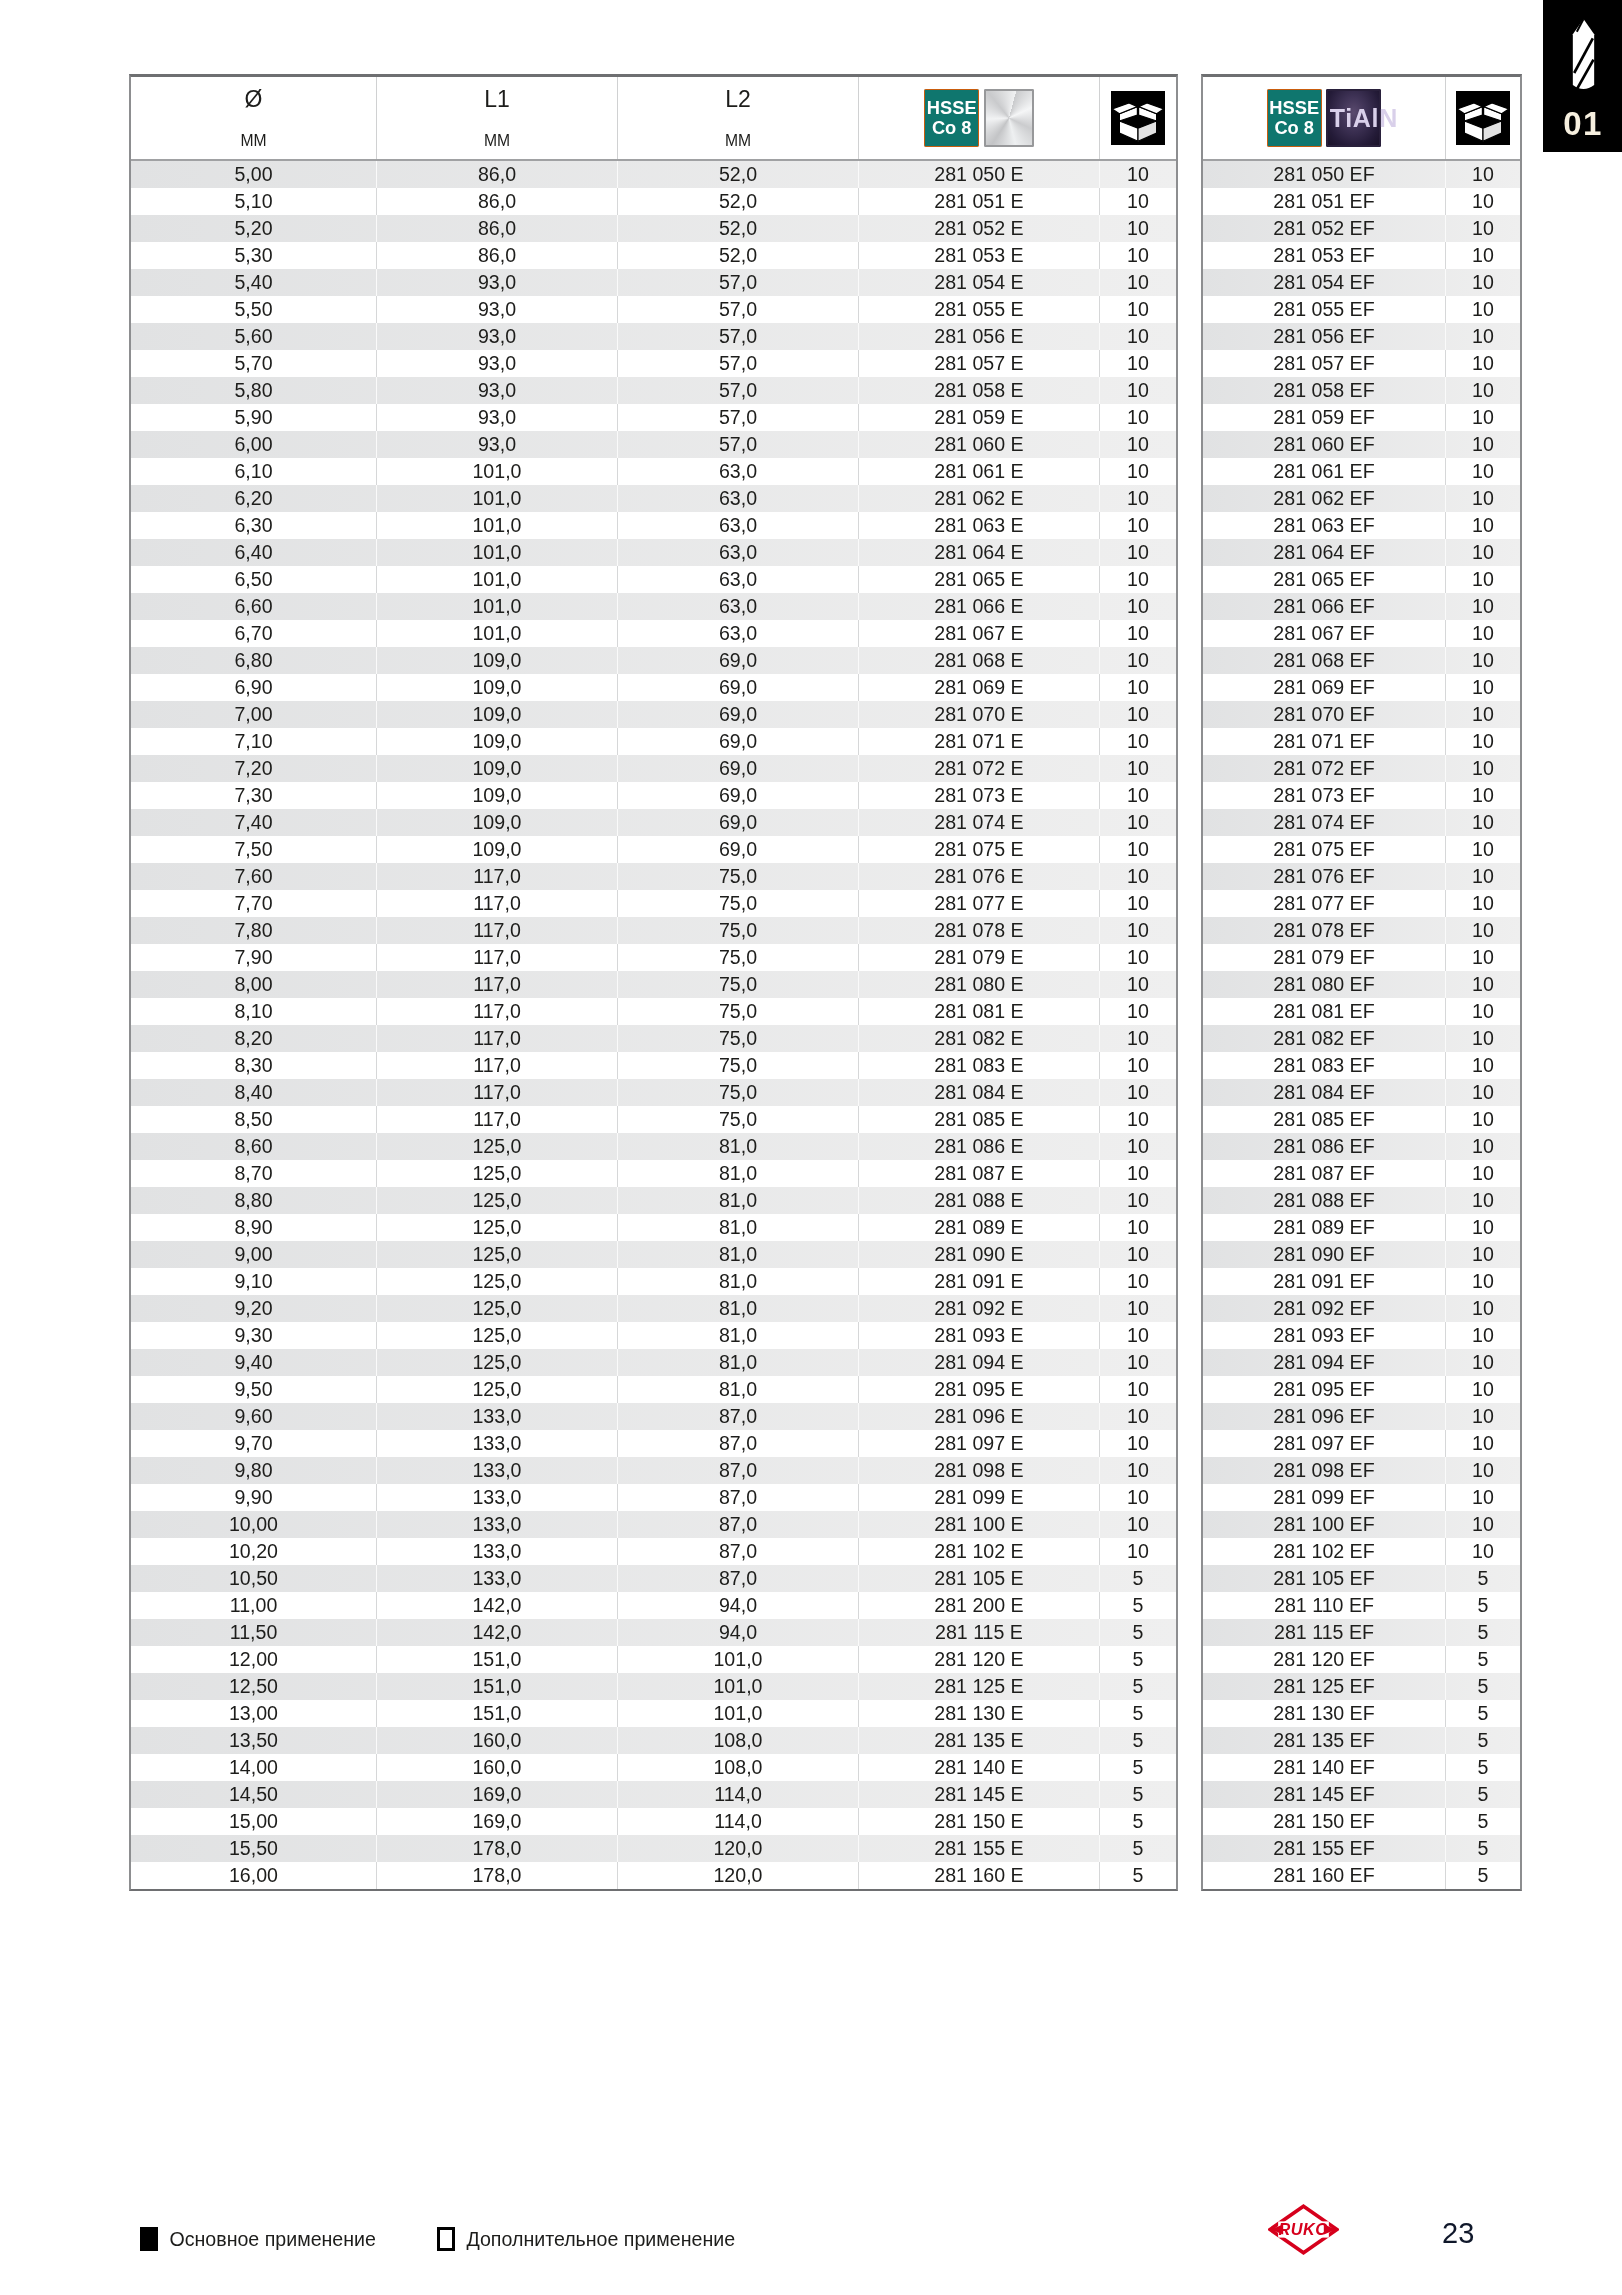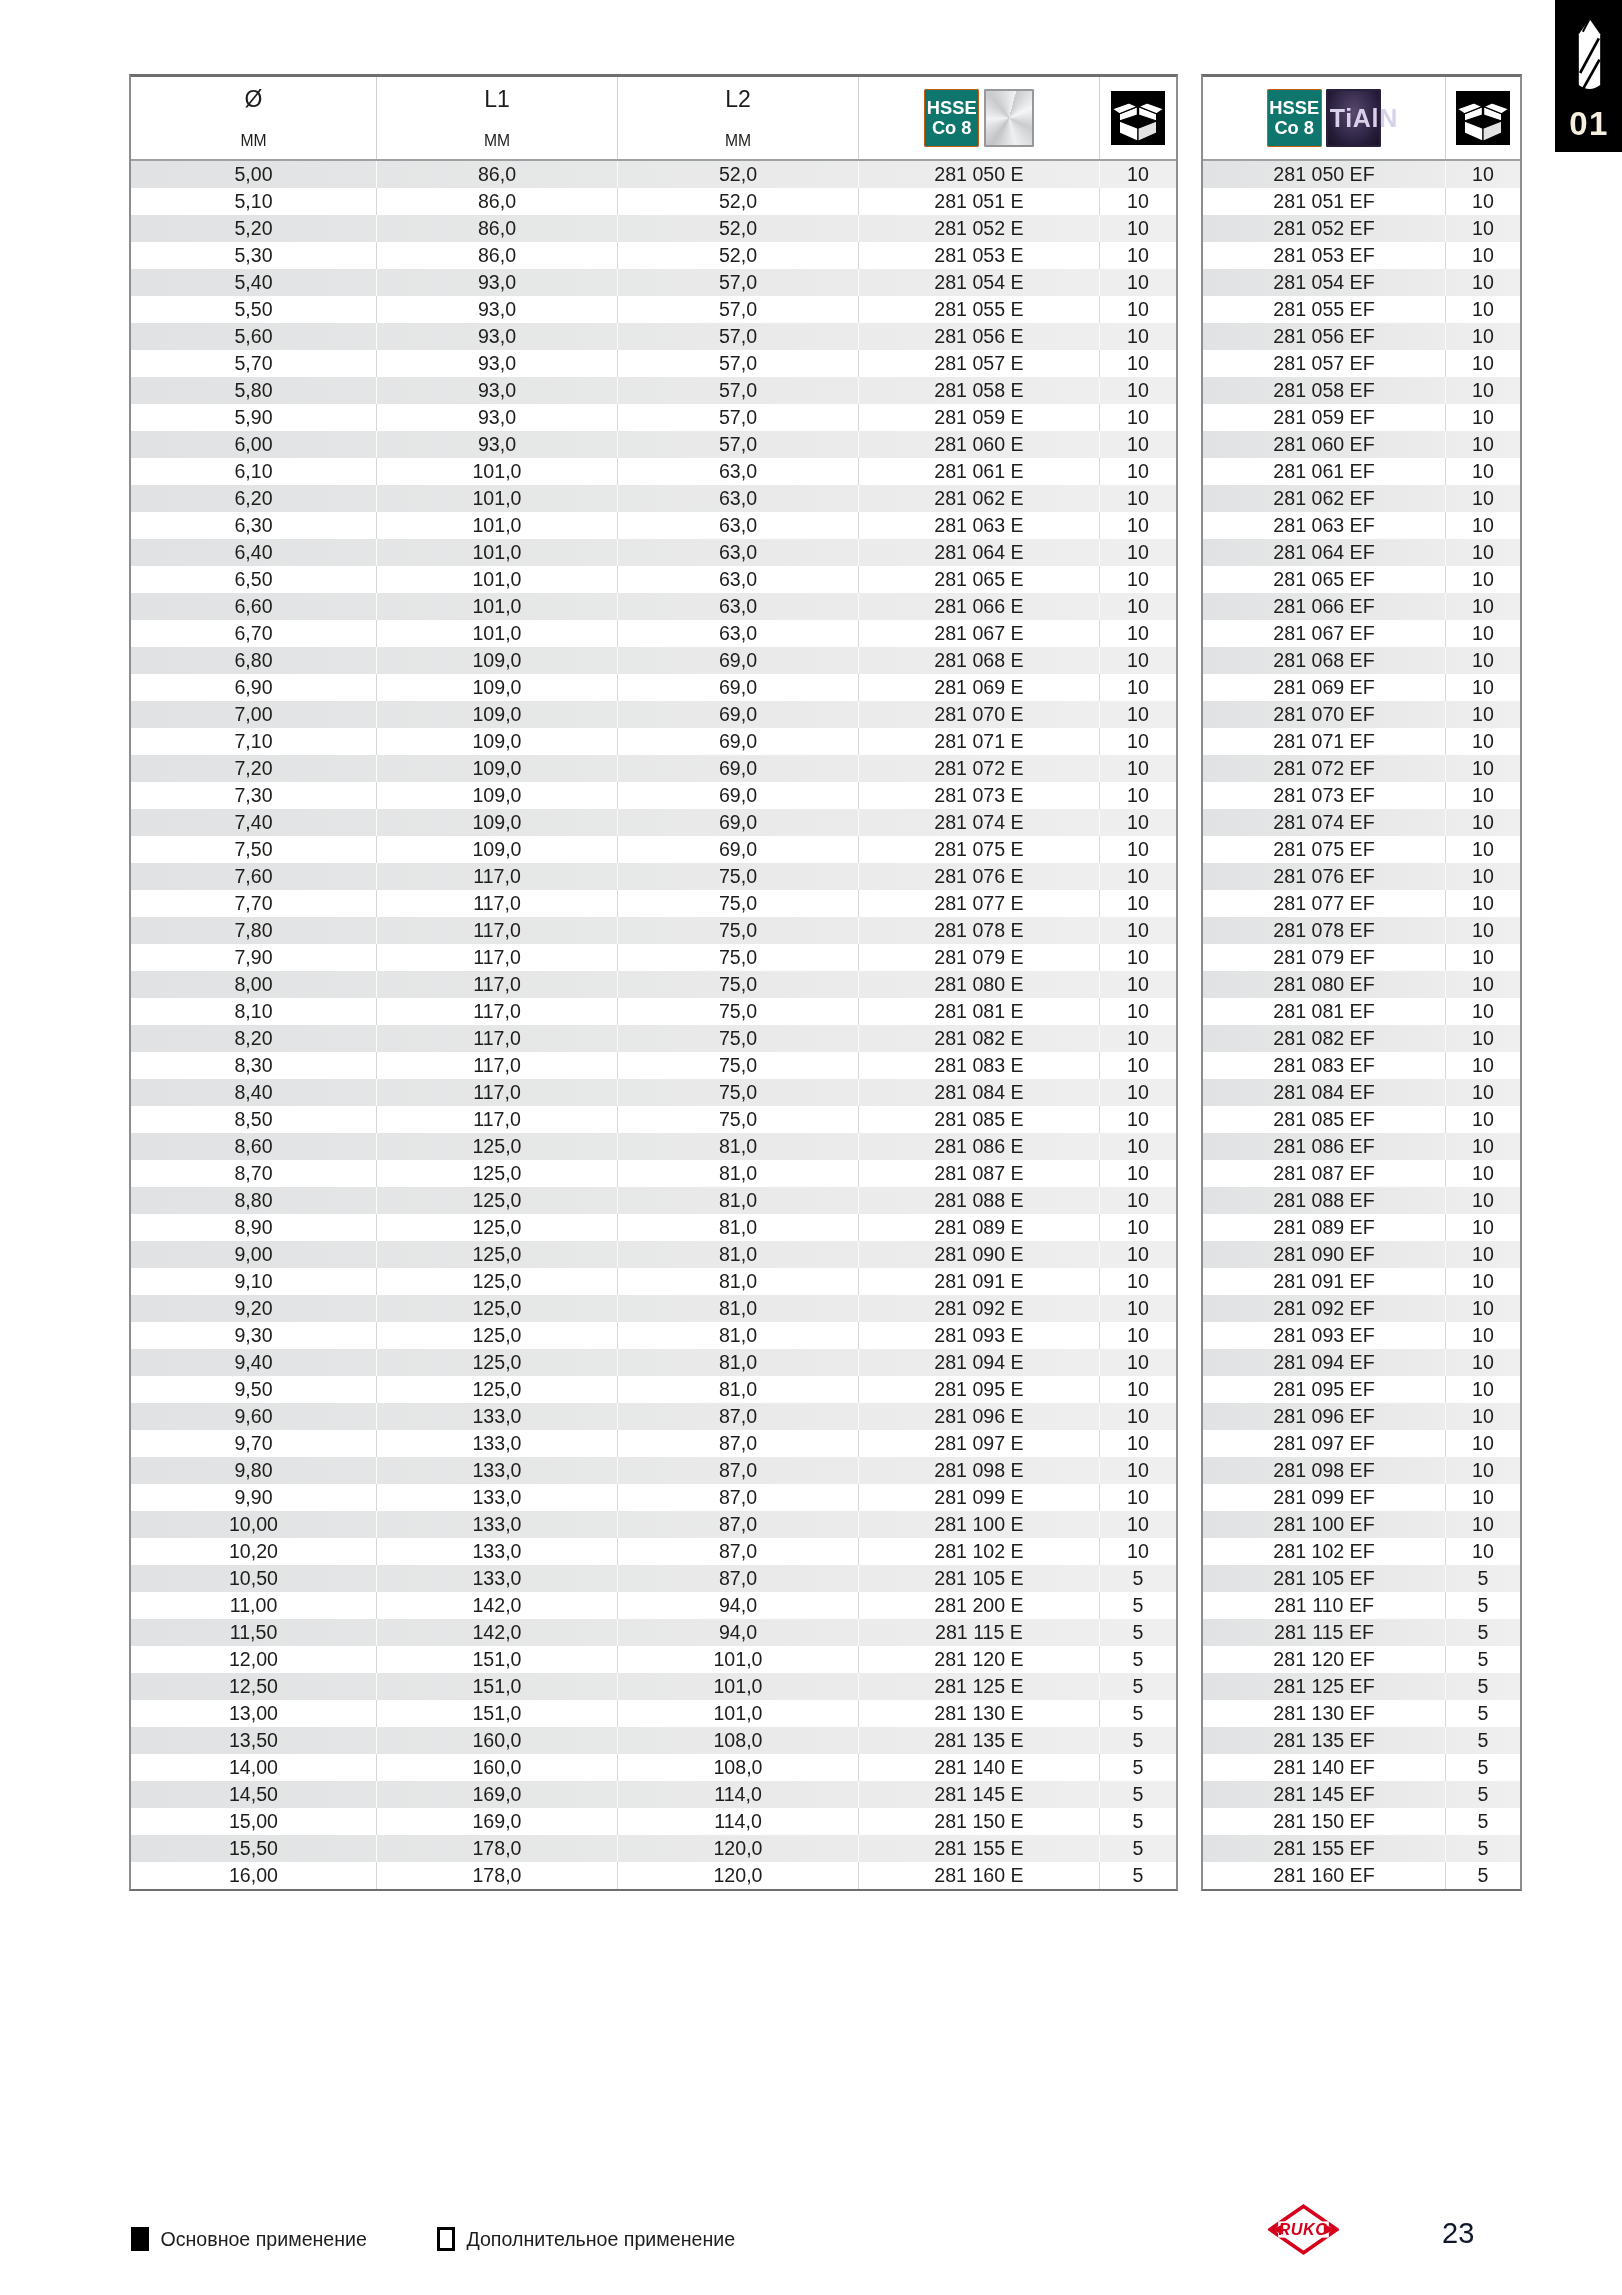--- a/index.html
+++ b/index.html
@@ -3,21 +3,21 @@
 <meta charset="utf-8">
 <style>
   html,body{margin:0;padding:0;}
   body{
     width:1623px;height:2295px;position:relative;background:#ffffff;
     font-family:"Liberation Sans", sans-serif;color:#1d1d1b;
     -webkit-font-smoothing:antialiased;
   }
   
   .section-tab{
-    position:absolute;right:0;top:0;width:68px;height:152px;background:#000;
+    position:absolute;right:0;top:0;width:80px;height:152px;background:#000;
     display:flex;flex-direction:column;align-items:center;justify-content:flex-start;
   }
   .section-tab svg{margin-top:17px;}
   .tab-number{color:#f6efdf;font-weight:bold;font-size:33px;letter-spacing:1.3px;margin-top:3.9px;}
 
   
   .cat-table{
     position:absolute;top:74px;box-sizing:border-box;background:#fff;
     border-left:2px solid #8d8e90;border-right:2px solid #8d8e90;
     border-top:3.9px solid #6e6f71;border-bottom:2.6px solid #6e6f71;
@@ -58,21 +58,21 @@
     background:conic-gradient(from 15deg at 50% 50%,
       #c9cacc,#f5f6f7 14%,#cbccce 28%,#eef0f1 42%,#c3c4c6 55%,#f2f3f4 70%,#c9cacc 85%,#f0f1f2 100%);
   }
   .badge-tialn{
     background:radial-gradient(ellipse at 50% 40%, #5a4a6e 0%, #3f3356 35%, #241b38 75%, #1a1228 100%);
     border:2px solid #29203b;color:#d9d0ea;font-weight:bold;font-size:25px;letter-spacing:0.7px;padding-left:20px;
   }
 
   
   .legend-item{position:absolute;display:flex;align-items:center;gap:11.8px;font-size:19.6px;}
-  #legend-primary{left:131px;top:2227px;}
+  #legend-primary{left:140px;top:2227px;}
   #legend-secondary{left:397px;top:2227px;margin-left:40px;}
   .sq-filled{width:17.7px;height:24px;background:#000;}
   .sq-outline{width:17.7px;height:24px;box-sizing:border-box;border:3.3px solid #000;background:#fff;}
   .brand-logo{position:absolute;left:1268px;top:2204px;}
   .page-number{position:absolute;left:1442px;top:2217px;font-size:29px;color:#0f172a;}
 </style>
 </head>
 <body>
 
 <div>

